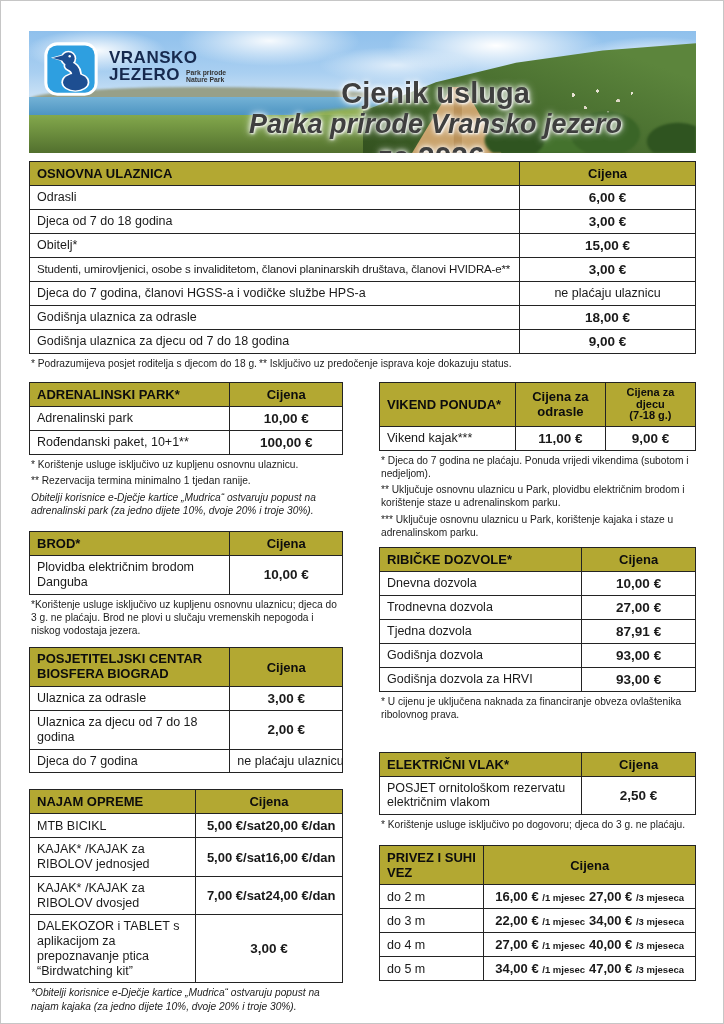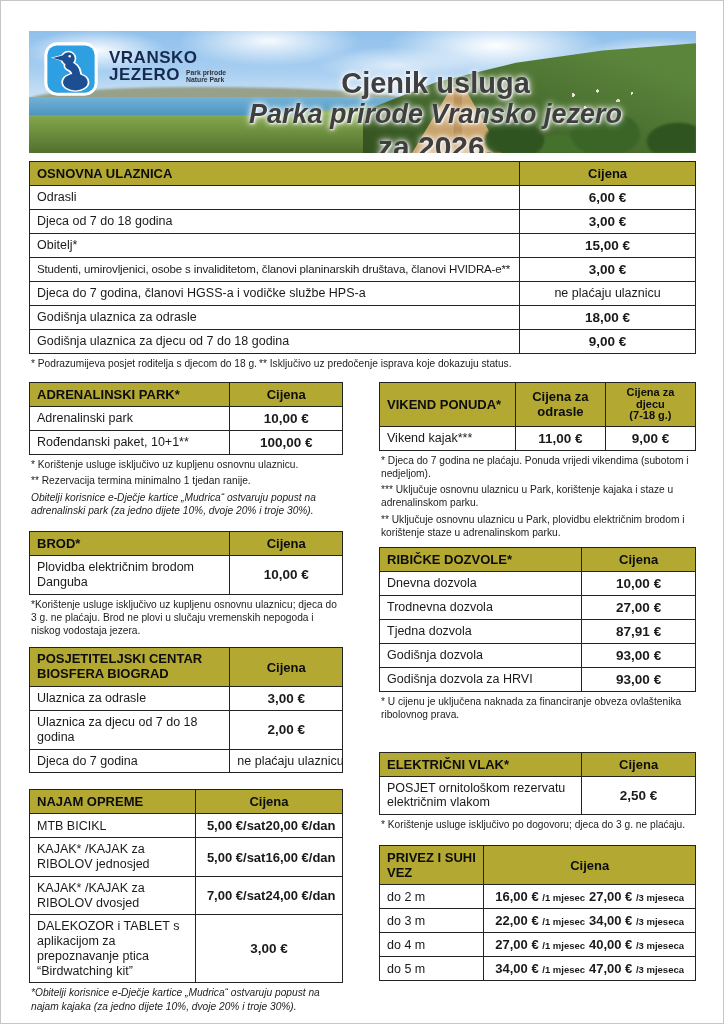--- a/index.html
+++ b/index.html
@@ -60,21 +60,21 @@
   }
   .path-track{position:absolute;left:50%;top:0;width:8%;height:100%;background:#b98f55;transform:translateX(-50%);}
 
   .logo{position:absolute;left:14px;top:10px;display:flex;align-items:flex-start;gap:10px;}
   .logo-text{margin-top:8px;line-height:1;}
   .logo-line{font-weight:bold;font-size:17px;letter-spacing:.5px;color:#16294e;}
   .logo-sub-wrap{display:inline-block;vertical-align:bottom;margin-left:6px;line-height:1.05;}
   .logo-sub{font-size:6.8px;font-weight:bold;color:#333;display:block;}
 
   .photo-title{
-    position:absolute;left:150px;right:4px;top:36px;text-align:center;
+    position:absolute;left:150px;right:4px;top:46px;text-align:center;
     color:var(--title-text);font-weight:bold;line-height:1.12;
     text-shadow:0 0 5px #fff,0 0 9px rgba(255,255,255,.9),1px 1px 2px rgba(255,255,255,.8);
   }
   .photo-title .t1{font-size:29px;display:block;}
   .photo-title .t2{font-size:27px;display:block;font-style:italic;}
   .photo-title .t3{font-size:30px;display:block;}
 
   
   table{border-collapse:collapse;width:100%;table-layout:fixed;}
   th,td{border:1.6px solid #232323;padding:4px 7px;vertical-align:middle;}
@@ -349,22 +349,22 @@
           </thead>
         <tbody>
           <tr>
               <td class="label">Vikend kajak***</td>
               <td class="price">11,00 €</td>
               <td class="price">9,00 €</td>
             </tr>
         </tbody>
       </table>
       <div class="foot">* Djeca do 7 godina ne plaćaju. Ponuda vrijedi vikendima (subotom i nedjeljom).</div>
+      <div class="foot">** Uključuje osnovnu ulaznicu u Park, plovidbu električnim brodom i korištenje staze u adrenalinskom parku.</div>
       <div class="foot">*** Uključuje osnovnu ulaznicu u Park, korištenje kajaka i staze u adrenalinskom parku.</div>
-      <div class="foot">** Uključuje osnovnu ulaznicu u Park, plovidbu električnim brodom i korištenje staze u adrenalinskom parku.</div>
 
       <table class="tbl w64 mt8">
         <colgroup>
             <col class="c1">
             <col class="c2">
           </colgroup>
         <thead>
             <tr>
           <th>RIBIČKE DOZVOLE*</th>
           <th class="c">Cijena</th>

